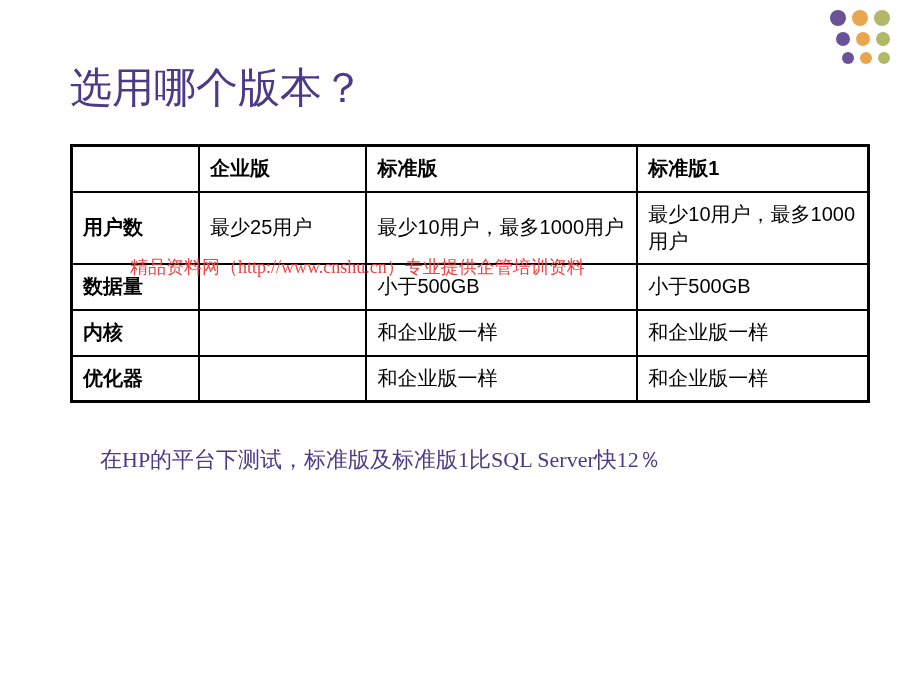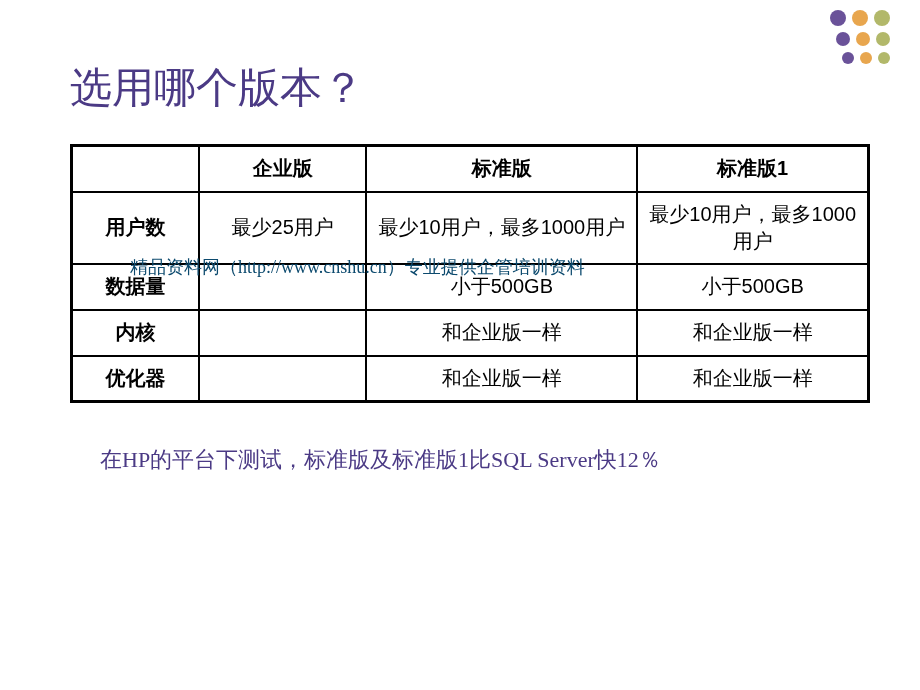--- a/index.html
+++ b/index.html
@@ -30,21 +30,21 @@
     }
     .comparison-table {
       width: 100%;
       border-collapse: collapse;
       border: 3px solid #000;
     }
     .comparison-table th,
     .comparison-table td {
       border: 2px solid #000;
       padding: 8px 10px;
-      text-align: center;
+      text-align: left;
       vertical-align: middle;
       font-size: 20px;
       height: 46px;
     }
     .comparison-table th {
       font-weight: bold;
     }
     .comparison-table .row-header {
       font-weight: bold;
       width: 16%;
@@ -59,21 +59,21 @@
       width: 29%;
     }
     .bold-cell {
       font-weight: bold;
     }
     .watermark {
       position: absolute;
       top: 255px;
       left: 130px;
       font-size: 18px;
-      color: #0c4a6e;
+      color: #ef4444;
       font-family: SimSun, serif;
       pointer-events: none;
       z-index: 5;
     }
     .footer-note {
       margin-top: 42px;
       margin-left: 30px;
       font-size: 22px;
       color: #4b3a85;
       font-family: SimSun, serif;

